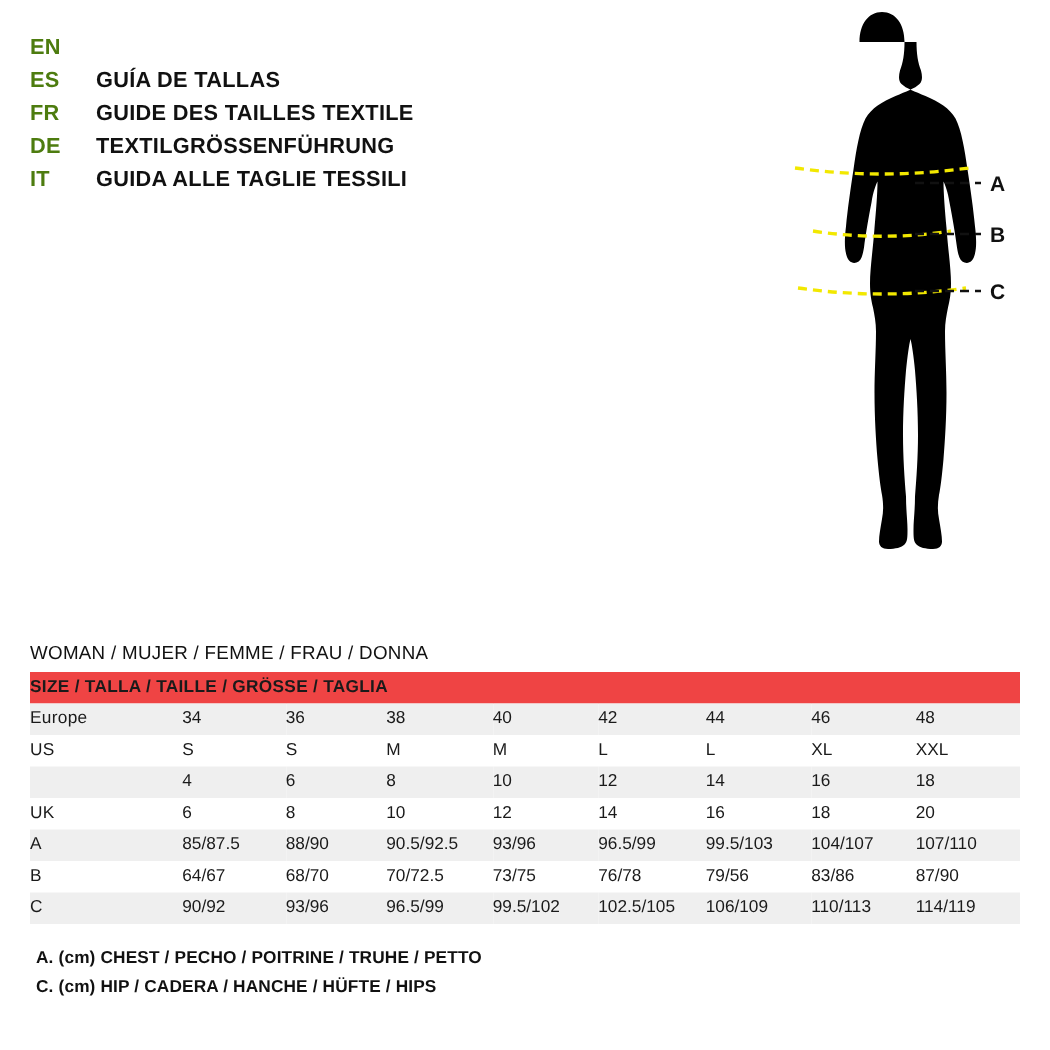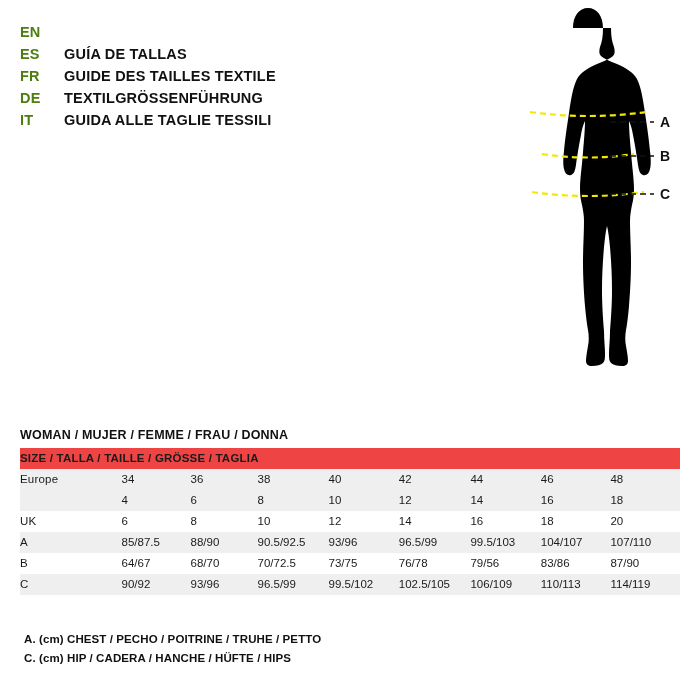--- a/index.html
+++ b/index.html
@@ -55,21 +55,21 @@
 
   
   .table-section {
     position: absolute;
     left: 20px;
     top: 428px;
     width: 660px;
   }
   .woman-label {
     font-size: 12.5px;
-    font-weight: bold;
+    font-weight: normal;
     letter-spacing: 0.2px;
     margin-bottom: 6px;
     color: #111;
   }
   table.size-table {
     border-collapse: collapse;
     width: 660px;
     font-size: 11.5px;
     color: #1a1a1a;
   }
@@ -243,20 +243,31 @@
         <td class="val">34</td>
         <td class="val">36</td>
         <td class="val">38</td>
         <td class="val">40</td>
         <td class="val">42</td>
         <td class="val">44</td>
         <td class="val">46</td>
         <td class="val">48</td>
       </tr>
 
+      <tr class="band-white">
+        <td class="label-cell">US</td>
+        <td class="val">S</td>
+        <td class="val">S</td>
+        <td class="val">M</td>
+        <td class="val">M</td>
+        <td class="val">L</td>
+        <td class="val">L</td>
+        <td class="val">XL</td>
+        <td class="val">XXL</td>
+      </tr>
 
       <tr class="band-light">
         <td class="label-cell"></td>
         <td class="val">4</td>
         <td class="val">6</td>
         <td class="val">8</td>
         <td class="val">10</td>
         <td class="val">12</td>
         <td class="val">14</td>
         <td class="val">16</td>

